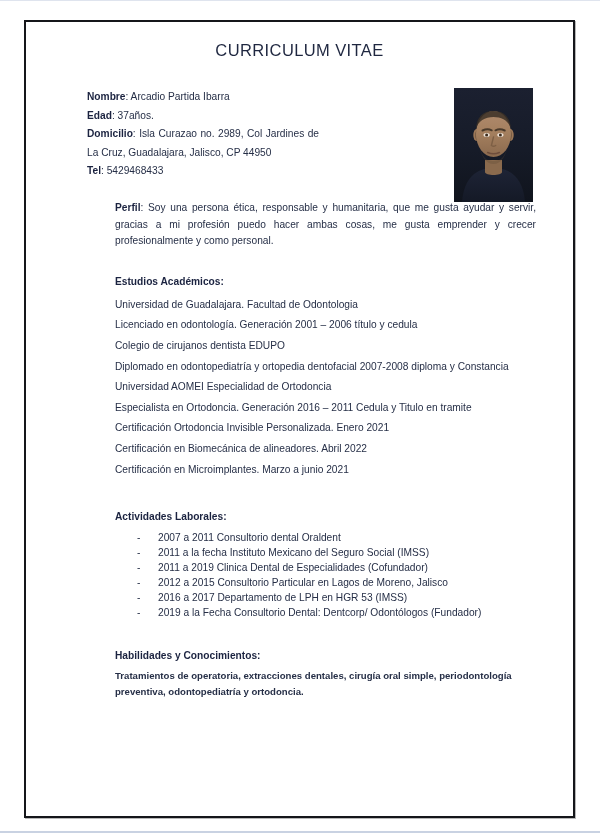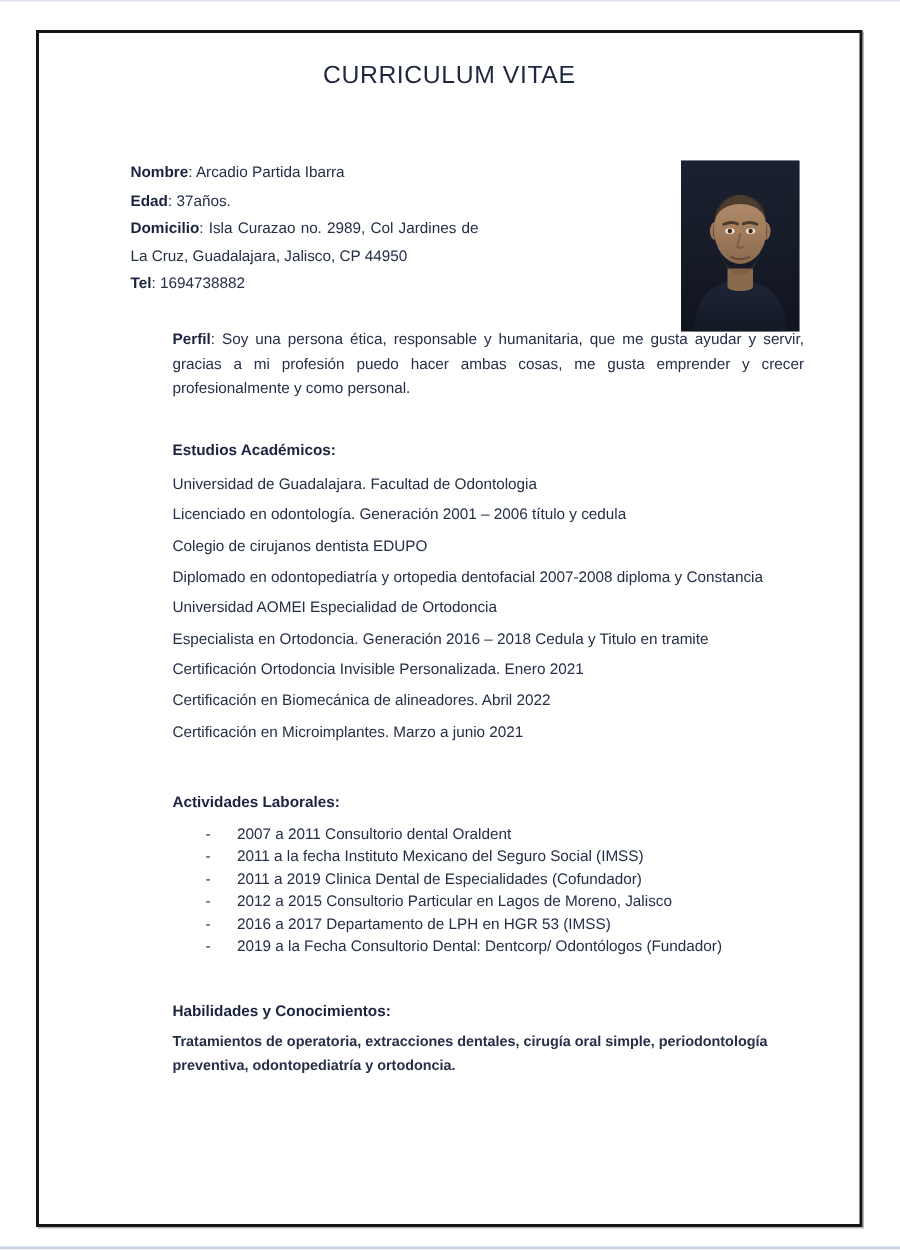--- a/index.html
+++ b/index.html
@@ -65,21 +65,21 @@
     font-size: 16.5px;
     font-weight: 400;
     letter-spacing: 0.4px;
     color: #1f2740;
     font-family: "Liberation Sans", sans-serif;
   }
 
   
   .identity {
     position: relative;
-    margin-top: 47px;
+    margin-top: 28px;
     padding-left: 61px;
     padding-right: 60px;
   }
 
   .identity-fields {
     width: 232px;
     font-size: 10.2px;
     line-height: 18.6px;
     color: #262f47;
   }
@@ -222,21 +222,21 @@
 
           <p class="field-row">
             <span class="field-label">Edad</span><span class="field-value">: </span><span class="field-value">37años.</span>
           </p>
 
           <p class="field-row justify">
             <span class="field-label">Domicilio</span><span class="field-value">: </span><span class="field-value">Isla Curazao no. 2989, Col Jardines de La Cruz, Guadalajara, Jalisco, CP 44950</span>
           </p>
 
           <p class="field-row">
-            <span class="field-label">Tel</span><span class="field-value">: </span><span class="field-value">1694738882</span>
+            <span class="field-label">Tel</span><span class="field-value">: </span><span class="field-value">5429468433</span>
           </p>
 
         </div>
 
         <div class="photo">
           <svg width="79" height="114" viewBox="0 0 79 114" xmlns="http://www.w3.org/2000/svg">
             <defs>
               <linearGradient id="bgGrad" x1="0" y1="0" x2="0" y2="1">
                 <stop offset="0%" stop-color="#1b2030"></stop>
                 <stop offset="55%" stop-color="#161b28"></stop>
@@ -290,21 +290,21 @@
       </div>
 
       <div class="section studies">
         <p class="section-heading">Estudios Académicos:</p>
         <ul class="line-list">
           <li>Universidad de Guadalajara. Facultad de Odontologia</li>
           <li>Licenciado en odontología. Generación 2001 – 2006 título y cedula</li>
           <li>Colegio de cirujanos dentista EDUPO</li>
           <li>Diplomado en odontopediatría y ortopedia dentofacial 2007-2008 diploma y Constancia</li>
           <li>Universidad AOMEI Especialidad de Ortodoncia</li>
-          <li>Especialista en Ortodoncia. Generación 2016 – 2018 Cedula y Titulo en tramite</li>
+          <li>Especialista en Ortodoncia. Generación 2016 – 2011 Cedula y Titulo en tramite</li>
           <li>Certificación Ortodoncia Invisible Personalizada. Enero 2021</li>
           <li>Certificación en Biomecánica de alineadores. Abril 2022</li>
           <li>Certificación en Microimplantes. Marzo a junio 2021</li>
         </ul>
       </div>
 
       <div class="section work">
         <p class="section-heading">Actividades Laborales:</p>
         <ul class="dash-list">
           <li><span class="dash-marker">-</span><span>2007 a 2011 Consultorio dental Oraldent</span></li>

